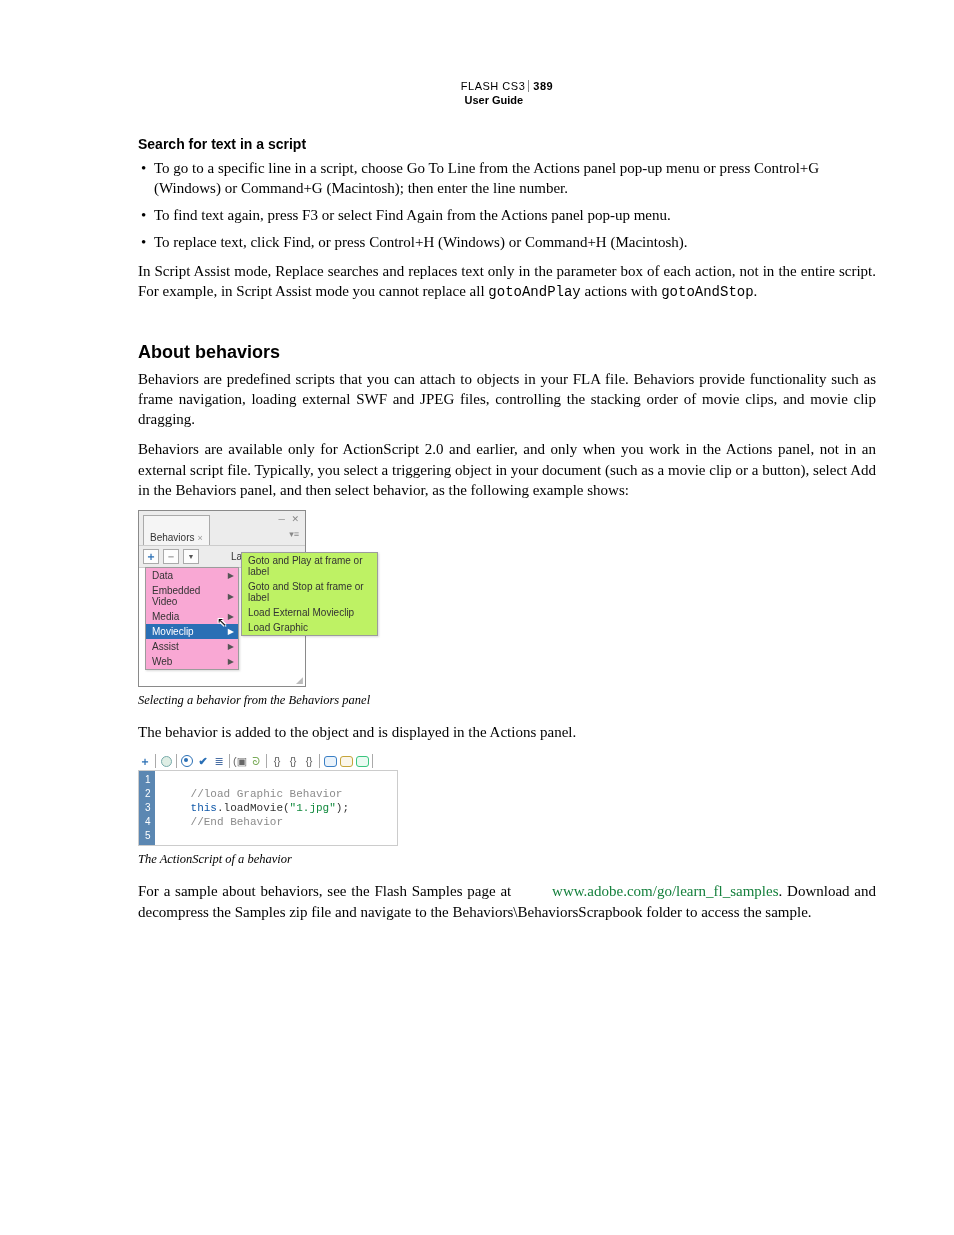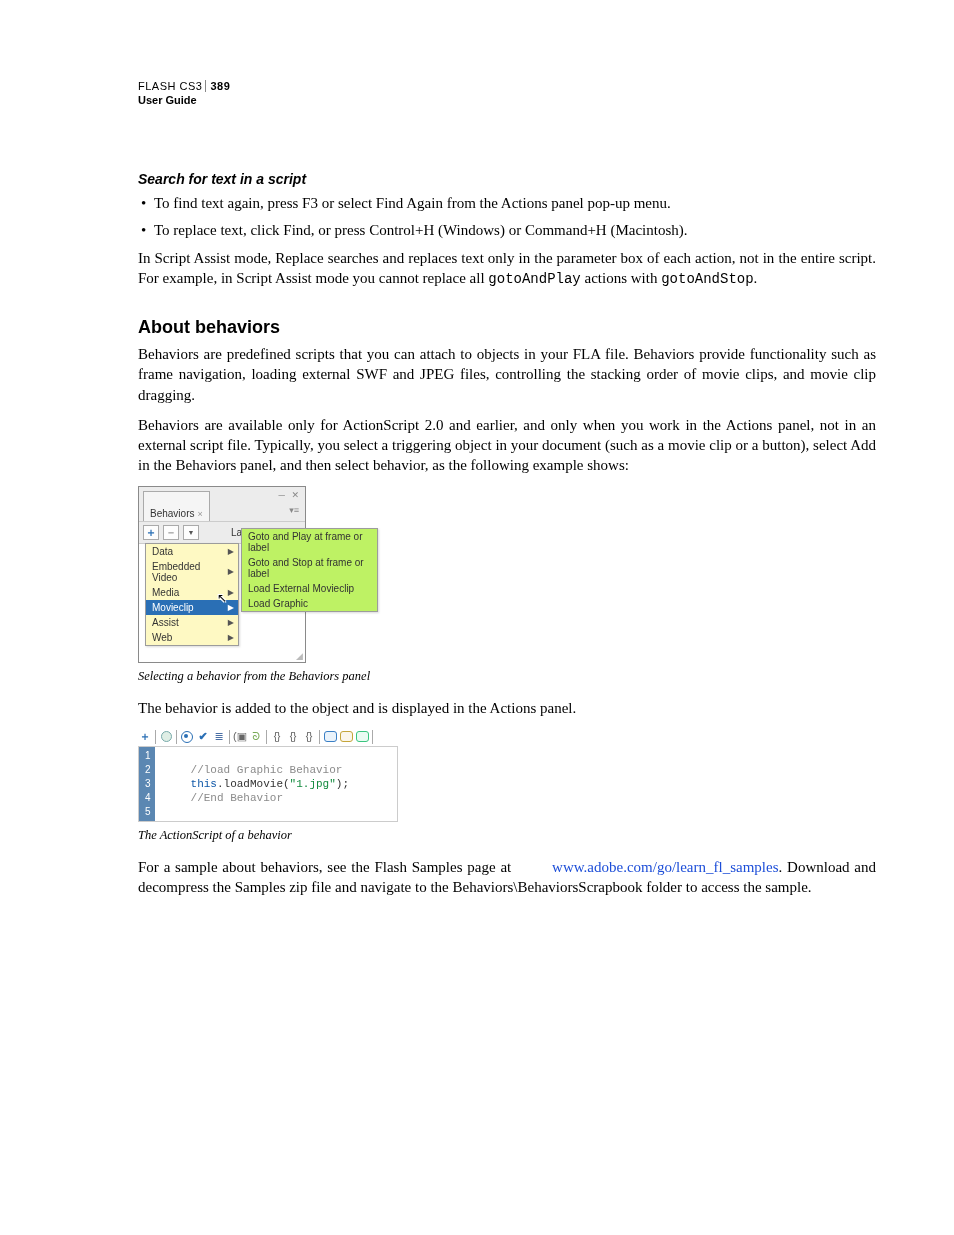--- a/index.html
+++ b/index.html
@@ -9,52 +9,51 @@
     background: #fff;
     color: #000;
     width: 954px;
   }
   .page {
     padding: 80px 78px 60px 138px;
     box-sizing: border-box;
     width: 954px;
   }
   .header-block {
-    text-align: left;
+    text-align: center;
     font-family: "Myriad Pro", Arial, sans-serif;
     font-size: 11px;
     line-height: 1.25;
-    margin-bottom: 63px;
+    margin-bottom: 28px;
   }
   .header-line1 { letter-spacing: 0.5px; }
   .header-line2 { font-weight: bold; }
   .header-line1 .pnum {
     font-weight: bold;
     border-left: 1px solid #888;
     padding-left: 4px;
     margin-left: 3px;
   }
   .header-line2 .spacer {
     border-left: 1px solid transparent;
     padding-left: 4px;
     margin-left: 3px;
     visibility: hidden;
   }
   h3.section-sub {
     font-family: "Myriad Pro", Arial, sans-serif;
     font-weight: bold;
     font-size: 14px;
     margin: 0 0 6px 0;
-    font-style: italic;
   }
   h2.section-head {
     font-family: "Myriad Pro", Arial, sans-serif;
     font-weight: bold;
     font-size: 18px;
-    margin: 28px 0 6px 0;
+    margin: 40px 0 6px 0;
   }
   p.body {
     font-size: 15px;
     line-height: 1.35;
     margin: 0 0 10px 0;
     text-align: justify;
   }
   ul.bullets {
     margin: 0 0 8px 0;
     padding-left: 16px;
@@ -75,21 +74,21 @@
   }
   code.inline {
     font-family: "Courier New", monospace;
     font-size: 14px;
   }
   .caption {
     font-style: italic;
     font-size: 12.5px;
     margin: 6px 0 14px 0;
   }
-  a.link { color: #1d4ed8; text-decoration: none; margin-left: 36px; }
+  a.link { color: #15803d; text-decoration: none; margin-left: 36px; }
   .find-icon {
     display:inline-block; width:14px; height:14px; vertical-align:-2px;
     border:1px solid #7a9; border-radius:50%; position:relative;
     background: radial-gradient(circle at 40% 40%, #dff3e6, #b8ddc7);
     margin:0 1px;
   }
   .find-icon::after{
     content:""; position:absolute; right:-4px; bottom:-4px;
     width:5px; height:1.5px; background:#6a8; transform:rotate(45deg);
   }
@@ -129,21 +128,21 @@
     display:flex; align-items:center; justify-content:center;
   }
   .tb-plus{ color:#2a6fb5; font-weight:bold; font-size:11px; line-height:1;}
   .tb-minus{ color:#999; font-weight:bold; font-size:11px; line-height:1;}
   .tb-down{ font-size:7px; color:#555;}
   .toolbar-label{ flex:1; font-size:10px; color:#333; white-space:nowrap; overflow:hidden; text-overflow:ellipsis;padding-left:28px;}
   .tri-up,.tri-dn{ font-size:8px; color:#bbb;}
   .panel-body{ background:#fff; border-top:1px solid #ccc; min-height:118px; position:relative;}
   .menu1{
     position:absolute; top:-1px; left:6px; width:92px;
-    border:1px solid #9c9c9c; background:#fef9c3;
+    border:1px solid #9c9c9c; background:#f9a8d4;
     box-shadow:1px 1px 2px rgba(0,0,0,.15);
   }
   .menu1 .mrow{
     display:flex; justify-content:space-between; align-items:center;
     padding:2px 4px 2px 6px; font-size:10px; color:#333;
   }
   .menu1 .mrow .arrow{ font-size:8px; color:#555;}
   .menu1 .mrow.sel{
     background:#2a6fb5; color:#fff;
   }
@@ -211,20 +210,21 @@
       <span>FLASH CS3</span><span class="pnum">389</span>
     </div>
     <div class="header-line2">
       <span>User Guide</span><span class="spacer">000</span>
     </div>
   </div>
 
   <h3 class="section-sub">Search for text in a script</h3>
 
   <ul class="bullets">
+    <li><span>To go to a specific line in a script, choose Go To Line from the Actions panel pop-up menu or press Control+G (Windows) or Command+G (Macintosh); then enter the line number.</span></li>
     <li><span>To find text again, press F3 or select Find Again from the Actions panel pop-up menu.</span></li>
     <li><span>To replace text, click Find, or press Control+H (Windows) or Command+H (Macintosh).</span></li>
   </ul>
 
   <p class="body">
     <span>In Script Assist mode, Replace searches and replaces text only in the parameter box of each action, not in the entire script. For example, in Script Assist mode you cannot replace all </span><code class="inline">gotoAndPlay</code><span> actions with </span><code class="inline">gotoAndStop</code><span>.</span>
   </p>
 
   <h2 class="section-head">About behaviors</h2>
 

